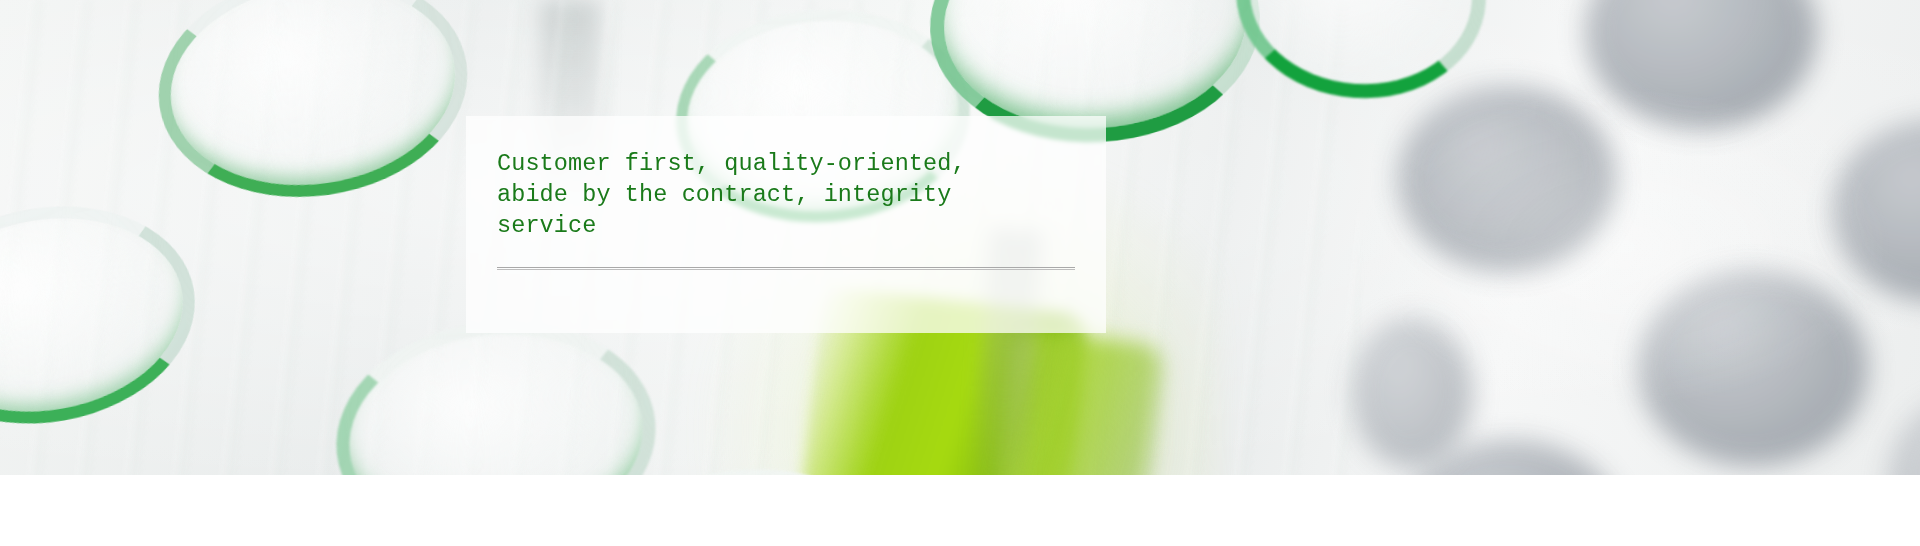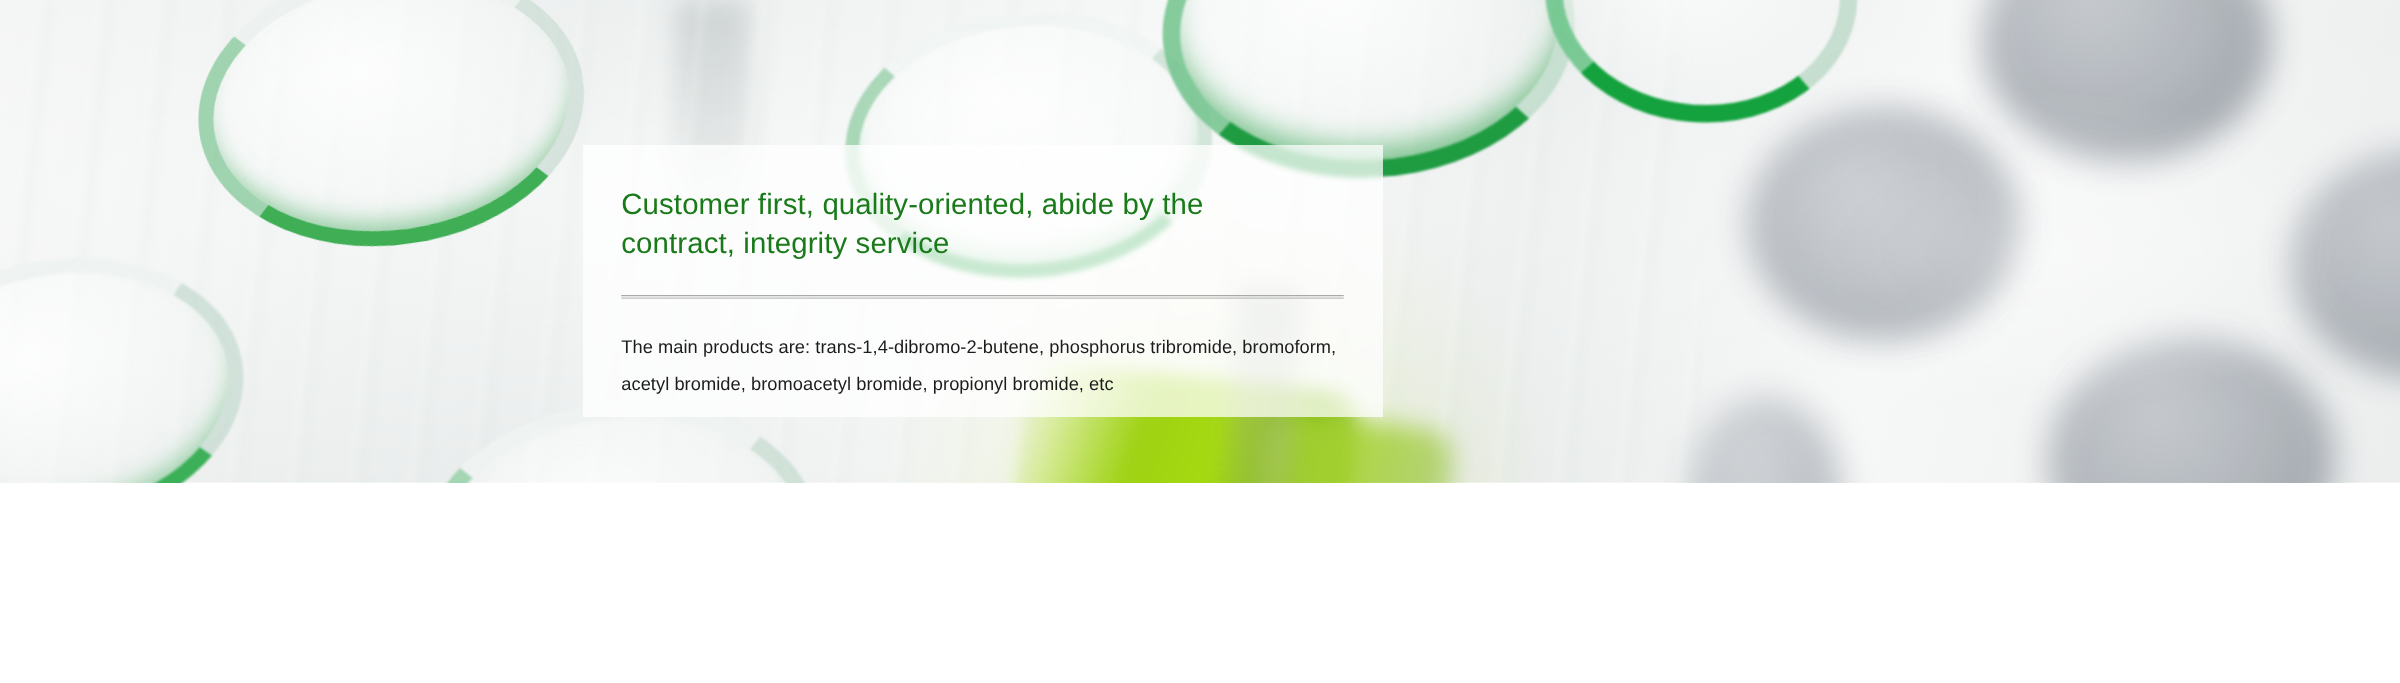--- a/index.html
+++ b/index.html
@@ -8,23 +8,24 @@
   html, body {
     width: 1920px;
     height: 546px;
     overflow: hidden;
     font-family: "Liberation Sans", sans-serif;
   }
 
   .hero {
     position: relative;
     width: 1920px;
-    height: 386px;
+    height: 475px;
     overflow: hidden;
     background: #eef0f0;
+    font-family: Liberation Mono, monospace;
   }
 
   
   .photo {
     position: absolute;
     inset: 0;
     background:
       
       radial-gradient(120% 90% at 30% 40%, rgba(255,255,255,0.55), rgba(255,255,255,0) 70%),
       linear-gradient(105deg, #f2f4f3 0%, #e9ecec 24%, #f4f6f5 46%, #e7eaea 62%, #f6f7f7 78%, #eceeee 100%);
@@ -267,16 +268,15 @@
     <div class="rim tube d"></div>
     <div class="rim tube e"></div>
     <div class="rim tube f"></div>
   </div>
 
   <div class="card">
     <h2 class="card-title">Customer first, quality-oriented, abide by the contract, integrity service</h2>
 
     <div class="divider"></div>
 
-    <p class="card-body">The main products are: trans-1,4-dibromo-2-butene, phosphorus tribromide, bromoform, acetyl bromide, bromoacetyl bromide, propionyl bromide, etc</p>
   </div>
 
 </div>
 
 </body></html>

